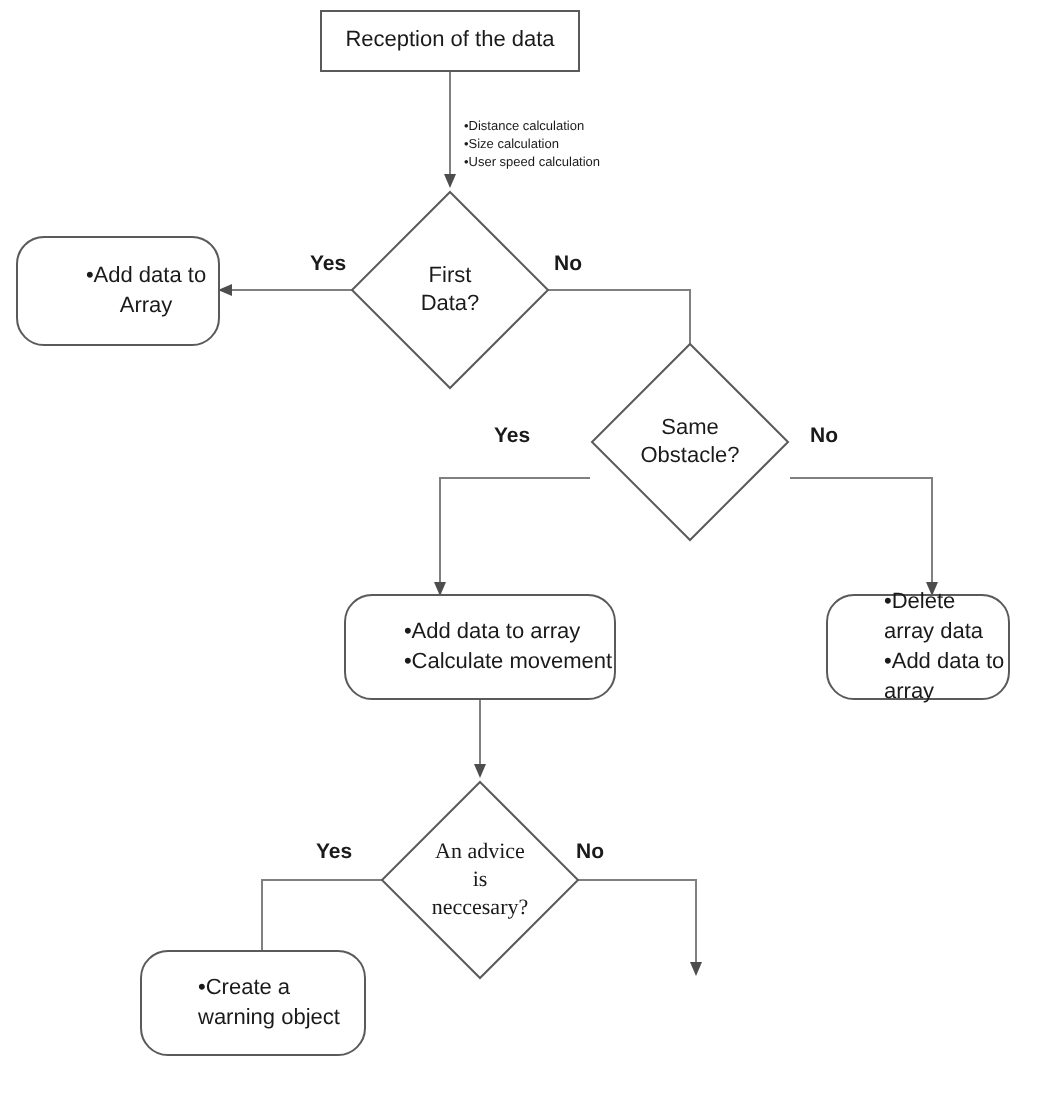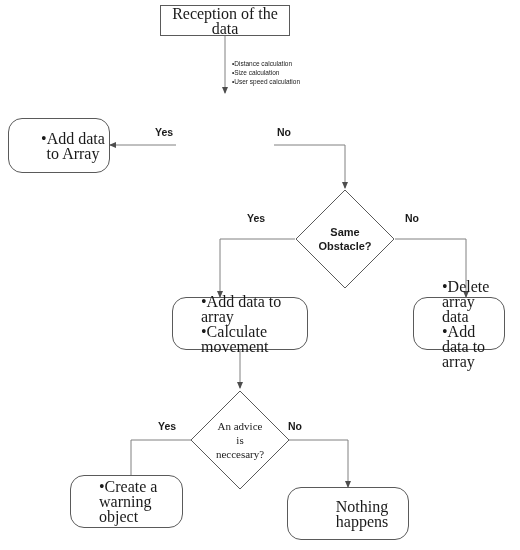--- a/index.html
+++ b/index.html
@@ -40,25 +40,24 @@
     text-align: center;
   }
   .proc {
     border-radius: 14px;
     padding-left: 28px;
   }
   .term {
     border-radius: 0;
   }
   .node-text {
-    font-size: 16px;
+    font-size: 11px;
     line-height: 15px;
     color: #1a1a1a;
     white-space: pre-line;
-    font-family: Liberation Serif, serif;
   }
   .node-text.left {
     text-align: left;
   }
   .diamond {
     position: absolute;
     width: 100px;
     height: 100px;
   }
   .diamond .dshape {
@@ -148,26 +147,30 @@
 
   <div class="node proc" style="left:413px; top:297px; width:92px; height:53px;">
     <span class="node-text left">•Delete array data
 •Add data to array</span>
   </div>
 
   <div class="node proc" style="left:70px; top:475px; width:113px; height:53px;">
     <span class="node-text left">•Create a warning object</span>
   </div>
 
-  <div class="node proc" style="left:287px; top:487px; width:122px; height:53px;">
-    <span class="node-text">Nothing happens</span>
+
+  <div class="diamond" style="left:175px; top:95px;">
+    <svg class="dshape" viewBox="0 0 100 100">
+      <polygon points="50,1 99,50 50,99 1,50" fill="#ffffff" stroke="#5a5a5a" stroke-width="1"></polygon>
+    </svg>
+    <div class="dlabel">First
+Data?</div>
   </div>
 
-
-  <div class="diamond" style="left:295px; top:189px;font-weight:bold;">
+  <div class="diamond" style="left:295px; top:171px;">
     <svg class="dshape" viewBox="0 0 100 100">
       <polygon points="50,1 99,50 50,99 1,50" fill="#ffffff" stroke="#5a5a5a" stroke-width="1"></polygon>
     </svg>
     <div class="dlabel">Same
 Obstacle?</div>
   </div>
 
   <div class="diamond" style="left:190px; top:390px;font-family:Liberation Serif, serif;">
     <svg class="dshape" viewBox="0 0 100 100">
       <polygon points="50,1 99,50 50,99 1,50" fill="#ffffff" stroke="#5a5a5a" stroke-width="1"></polygon>

